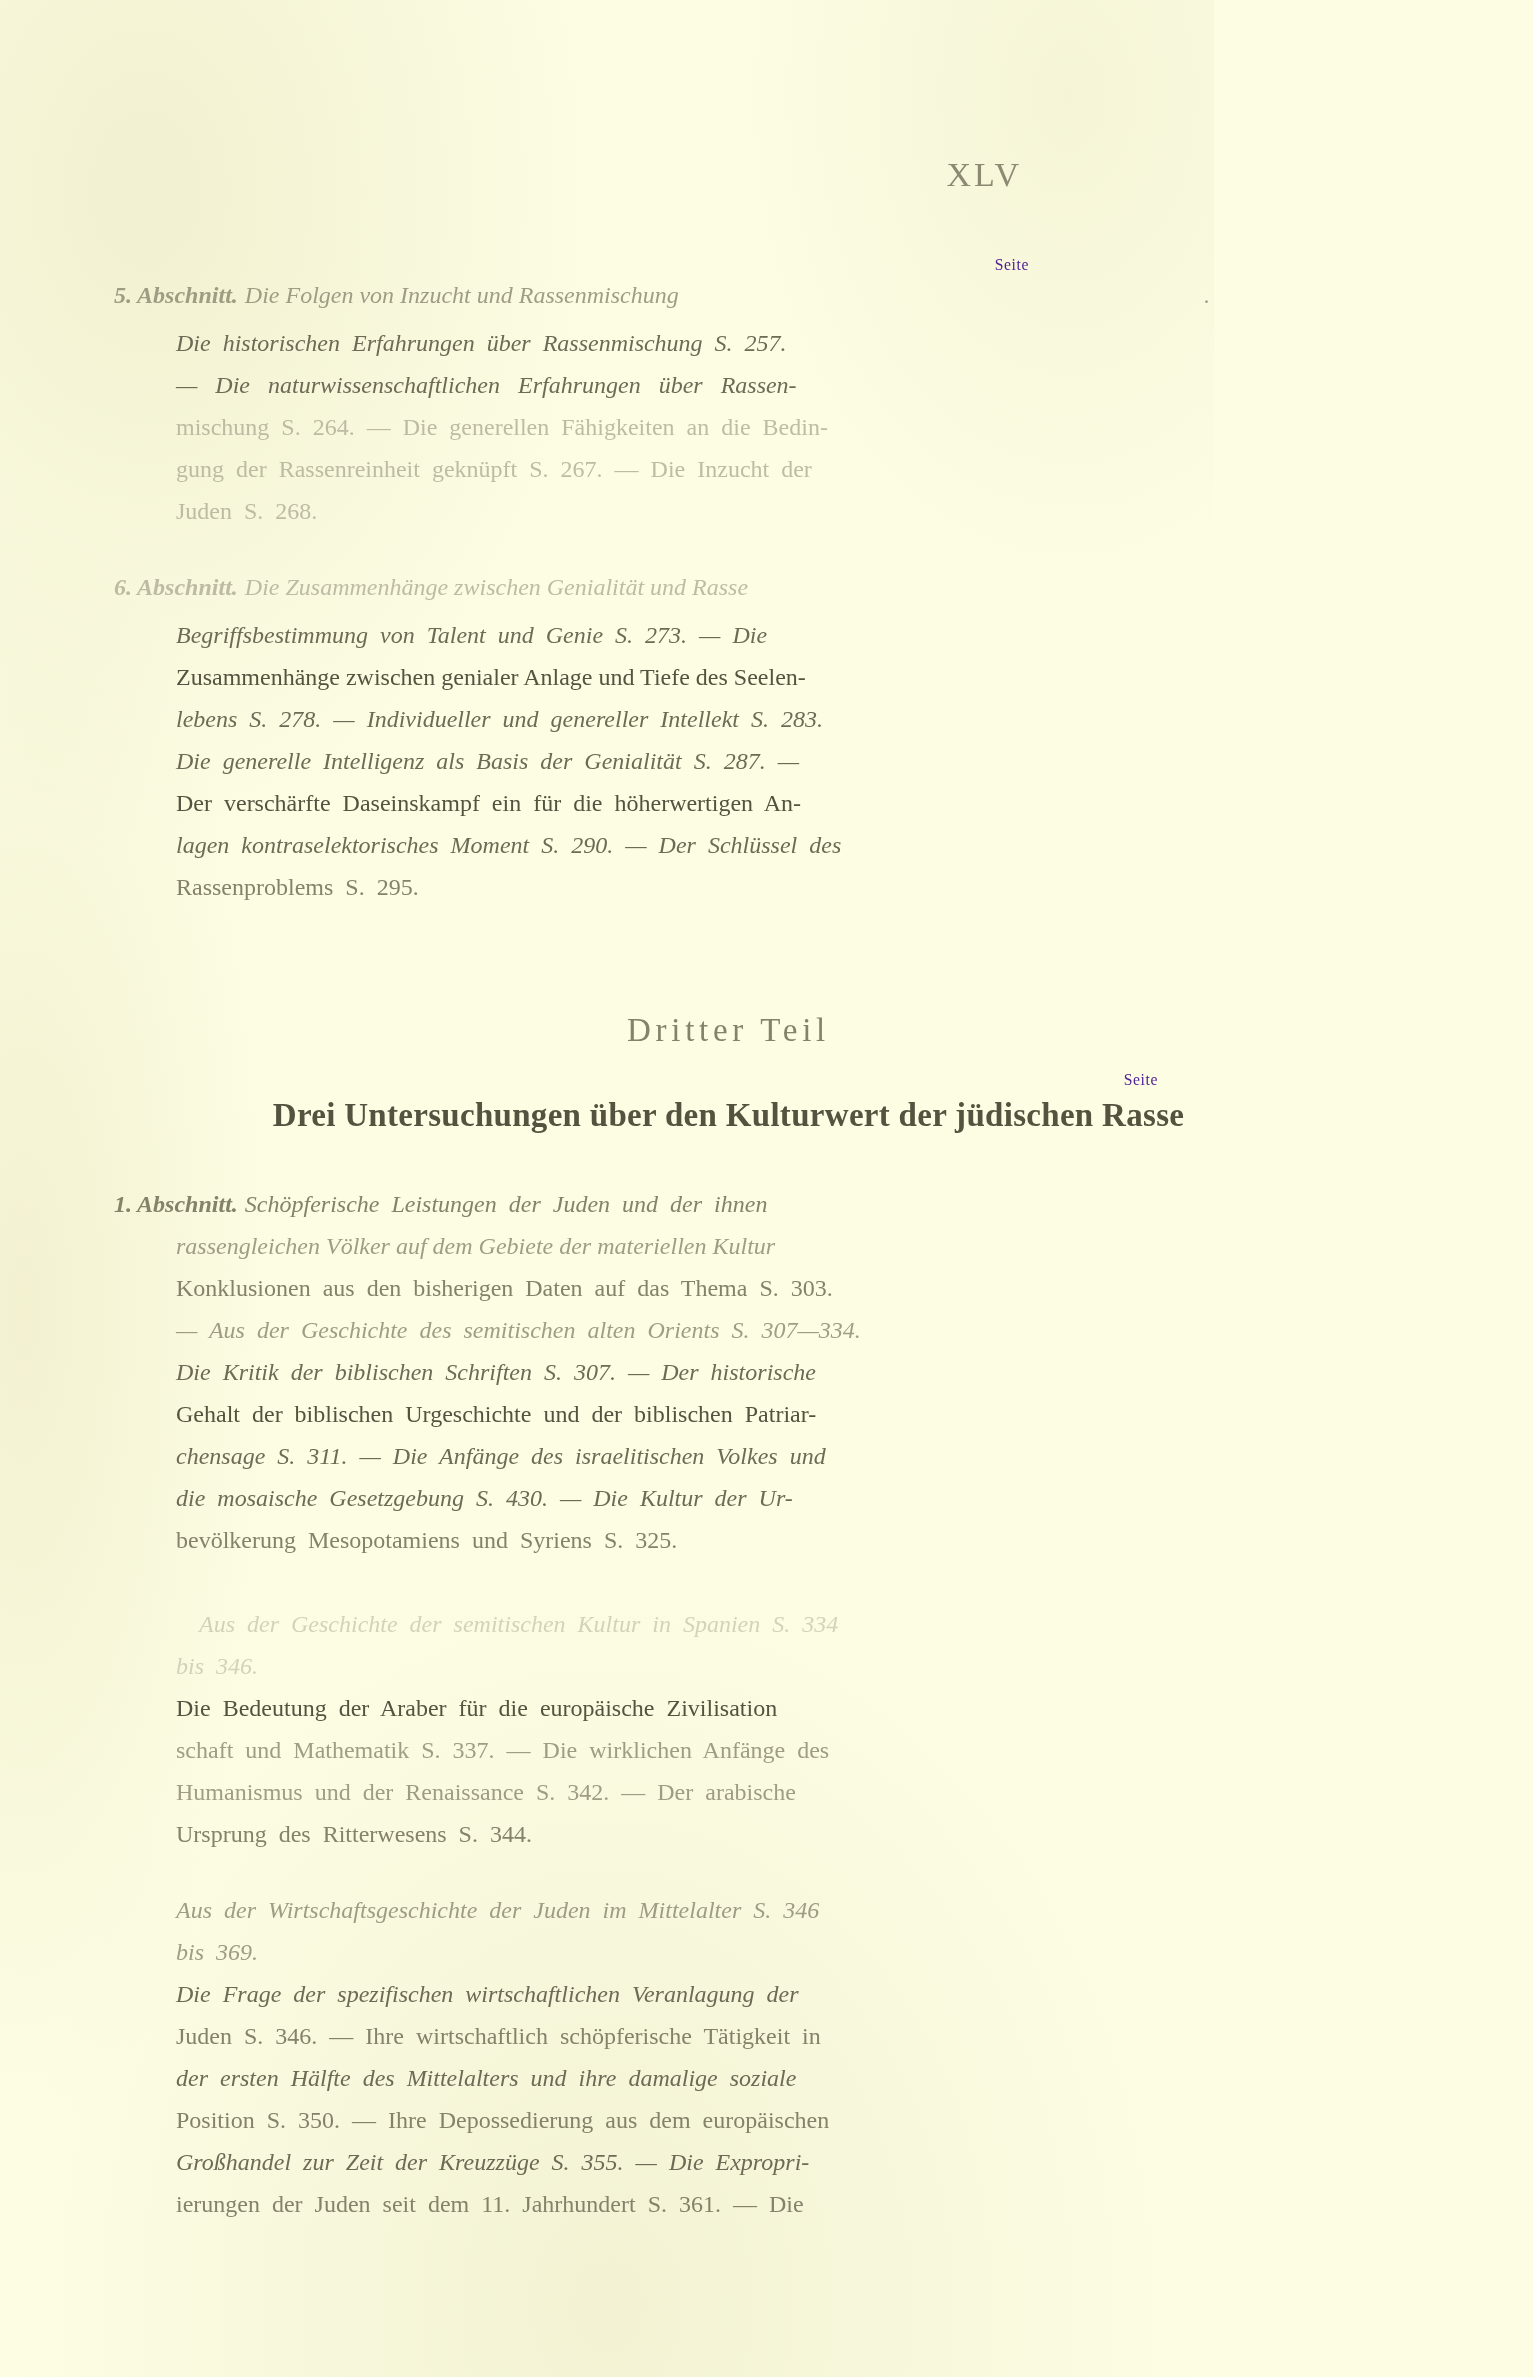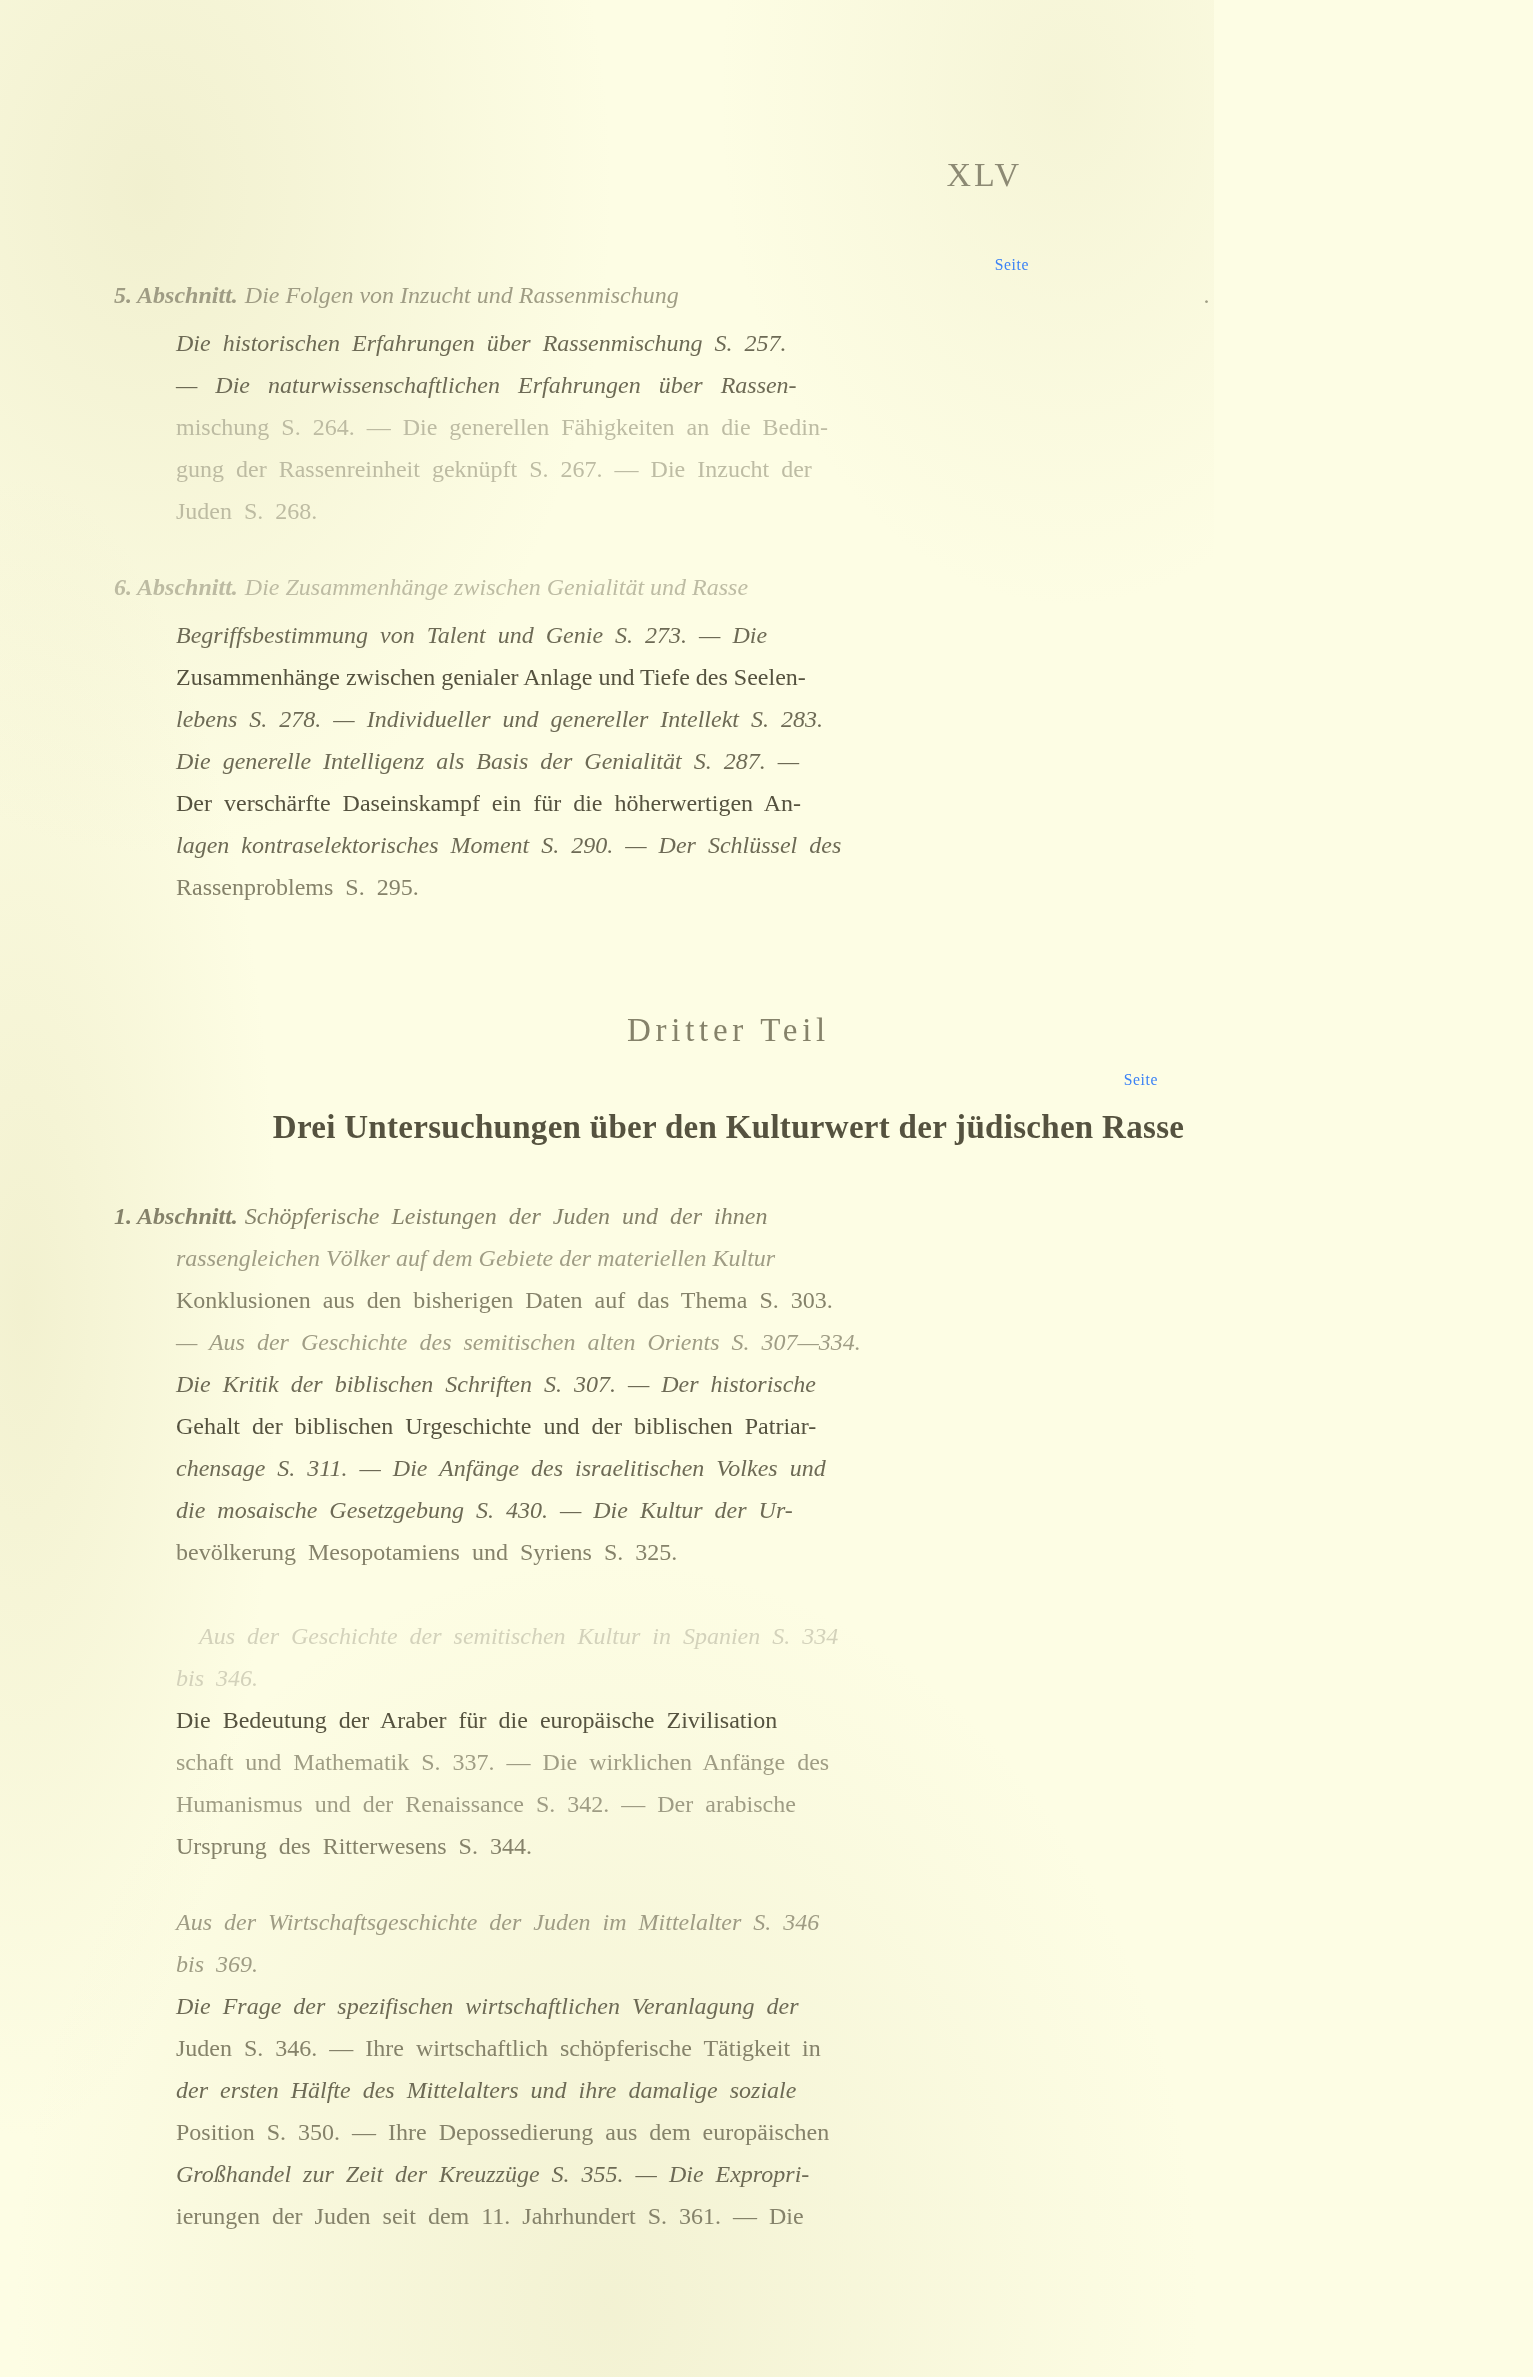--- a/index.html
+++ b/index.html
@@ -42,21 +42,21 @@
     font-size: 34px;
     letter-spacing: 2.9px;
     color: #8d8a74;
     font-family: "Liberation Serif", serif;
   }
 
   
   .seite {
     position: absolute;
     font-size: 15.7px;
-    color: #3b82f6;
+    color: #4c1d95;
     letter-spacing: 0.6px;
   }
   .seite-1 { right: 185px; top: 256px; }
   .seite-2 { right: 185px; top: 1071px; }
 
   
   .ln {
     font-size: 24px;
     line-height: 42px;
     white-space: pre;
@@ -108,21 +108,21 @@
     font-size: 33px;
     letter-spacing: 4.7px;
     margin-top: 104px;
     color: #6e6b58;
   }
   .part-sub {
     text-align: center;
     font-size: 33px;
     font-weight: bold;
     letter-spacing: 0.3px;
-    margin-top: 60px;
+    margin-top: 48px;
     color: #5d5a49;
     white-space: pre;
   }
 
   
   .ink-0 { color: #55523f; }                     
   .ink-1 { color: #6d6a55; font-style: italic; }
   .ink-2 { color: #85826a; }
   .ink-3 { color: #9b9880; opacity: .95; }
   .ink-4 { color: #b3b199; opacity: .85; }       

